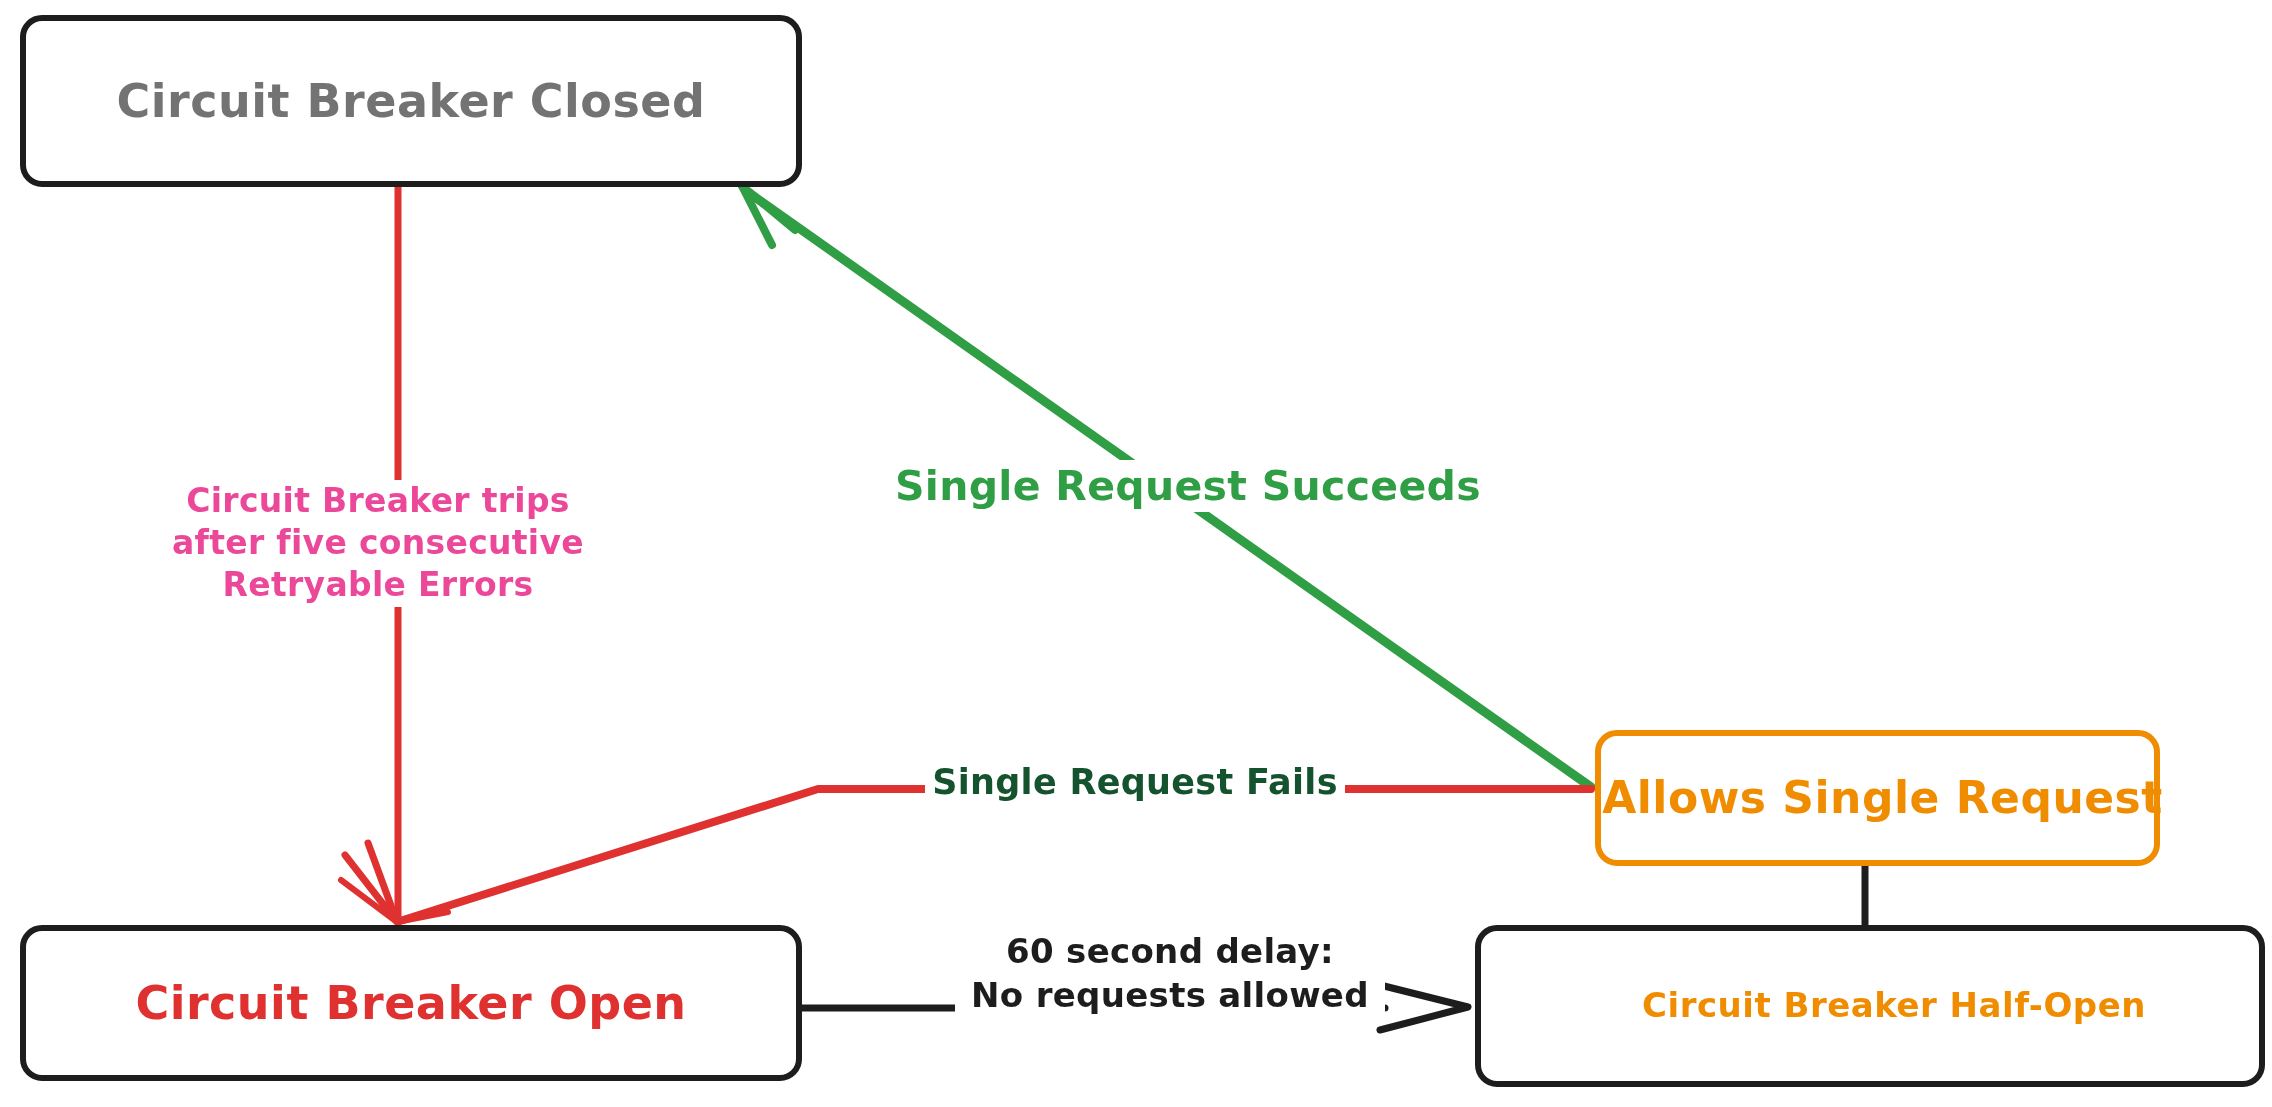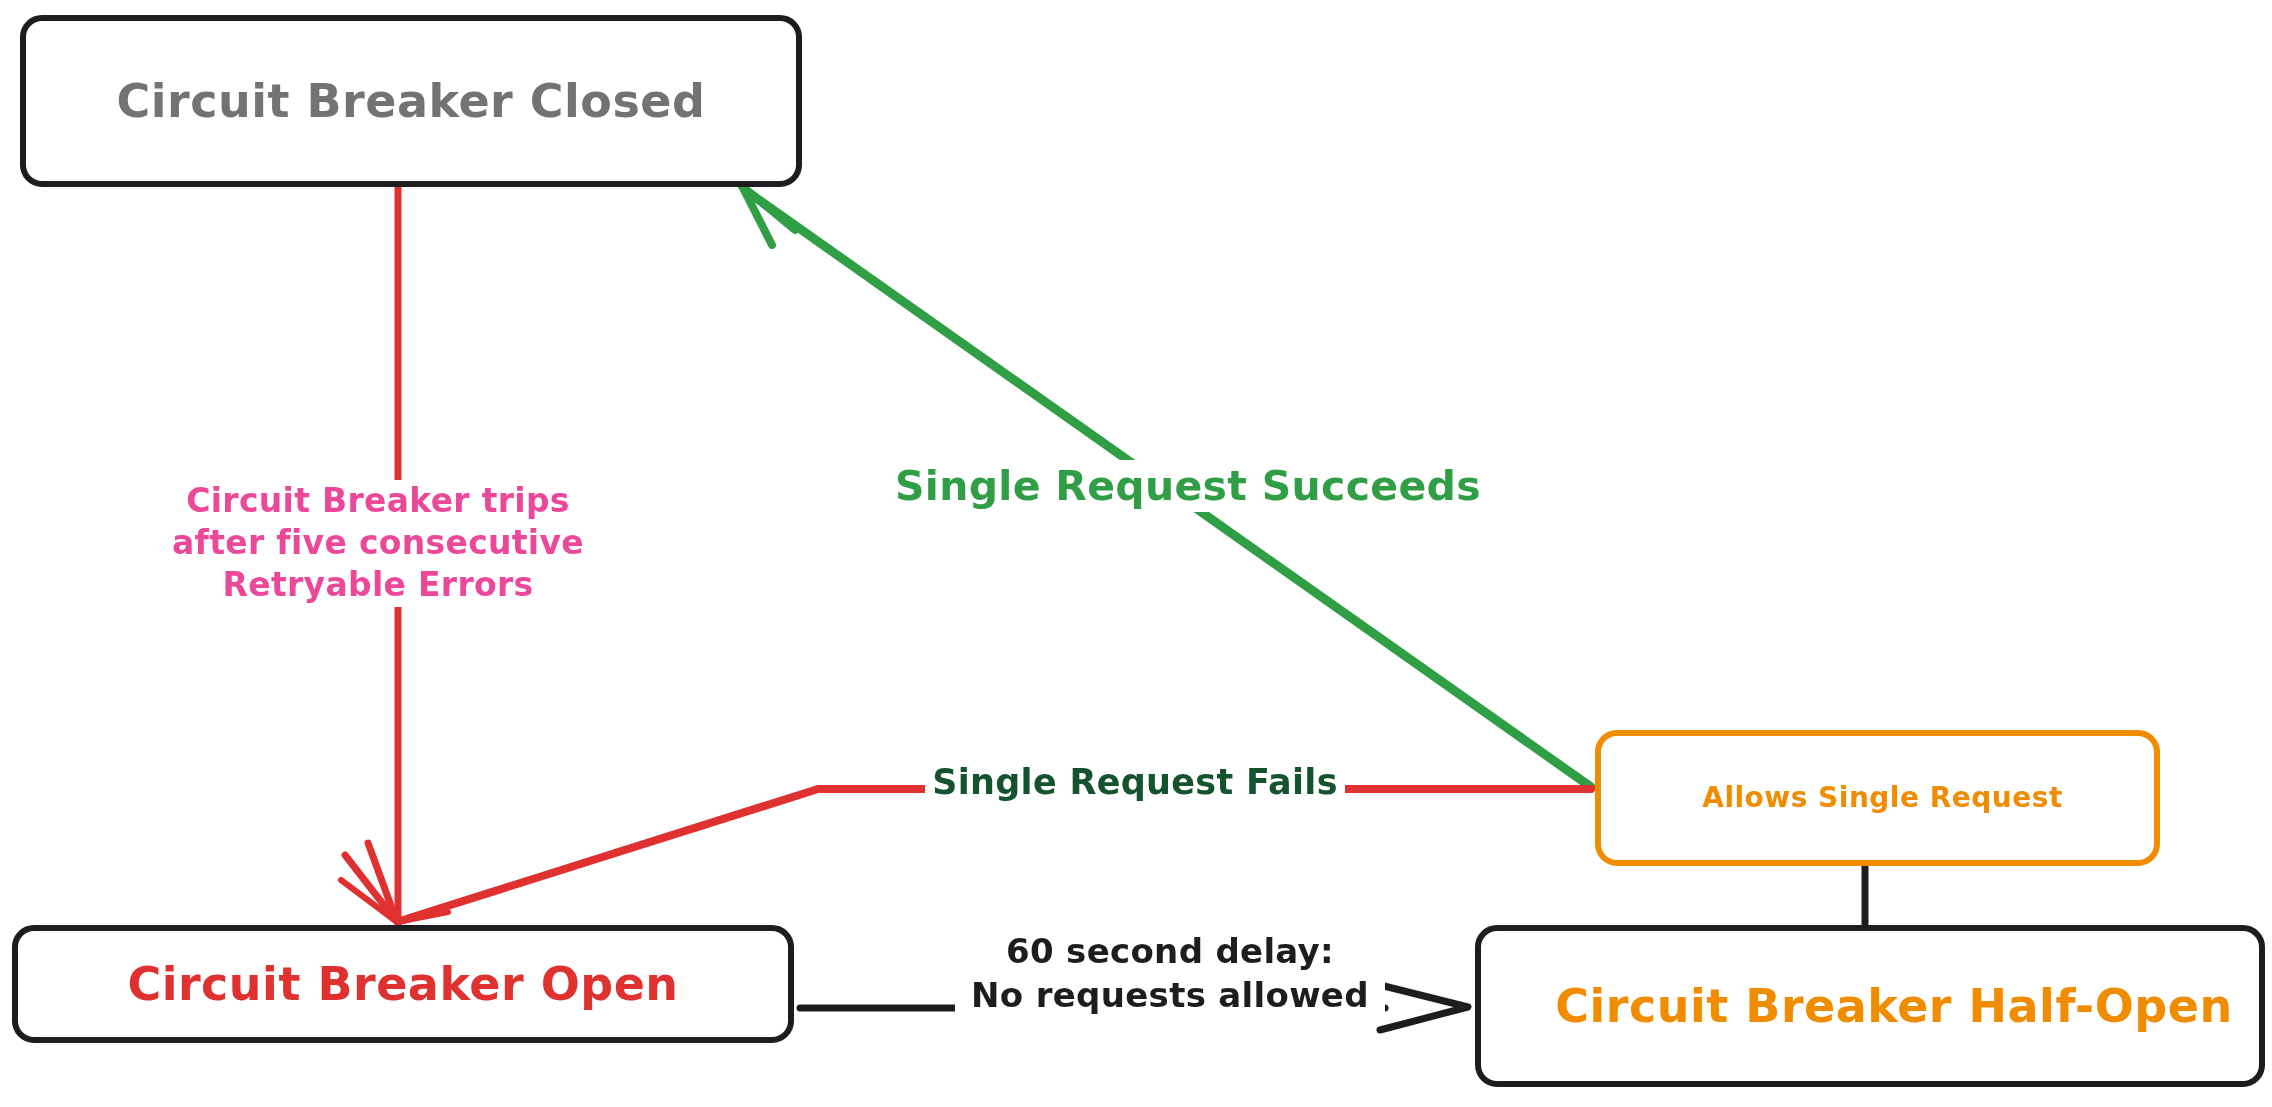--- a/index.html
+++ b/index.html
@@ -49,36 +49,36 @@
     line-height: 1.1;
     white-space: nowrap;
   }
   #node-closed {
     left: 20px; top: 15px; width: 782px; height: 172px;
   }
   #node-closed .node-label {
     color: #737373; font-size: 46px;
   }
   #node-open {
-    left: 12px; top: 925px; width: 782px; height: 118px;
+    left: 20px; top: 925px; width: 782px; height: 156px;
   }
   #node-open .node-label {
     color: #e03131; font-size: 46px;
   }
   #node-allows-single-request {
     left: 1595px; top: 730px; width: 565px; height: 136px;
   }
   #node-allows-single-request .node-label {
-    color: #f08c00; font-size: 28px; margin-left: 10px;
+    color: #f08c00; font-size: 44px; margin-left: 10px;
   }
   #node-half-open {
     left: 1475px; top: 925px; width: 790px; height: 162px;
   }
   #node-half-open .node-label {
-    color: #f08c00; font-size: 46px; margin-left: 48px;
+    color: #f08c00; font-size: 34px; margin-left: 48px;
   }
   .edge-label {
     position: absolute;
     font-family: "DejaVu Sans", sans-serif;
     font-weight: 600;
     text-align: center;
     line-height: 1.28;
     background: #ffffff;
     white-space: pre;
     letter-spacing: 0.3px;

